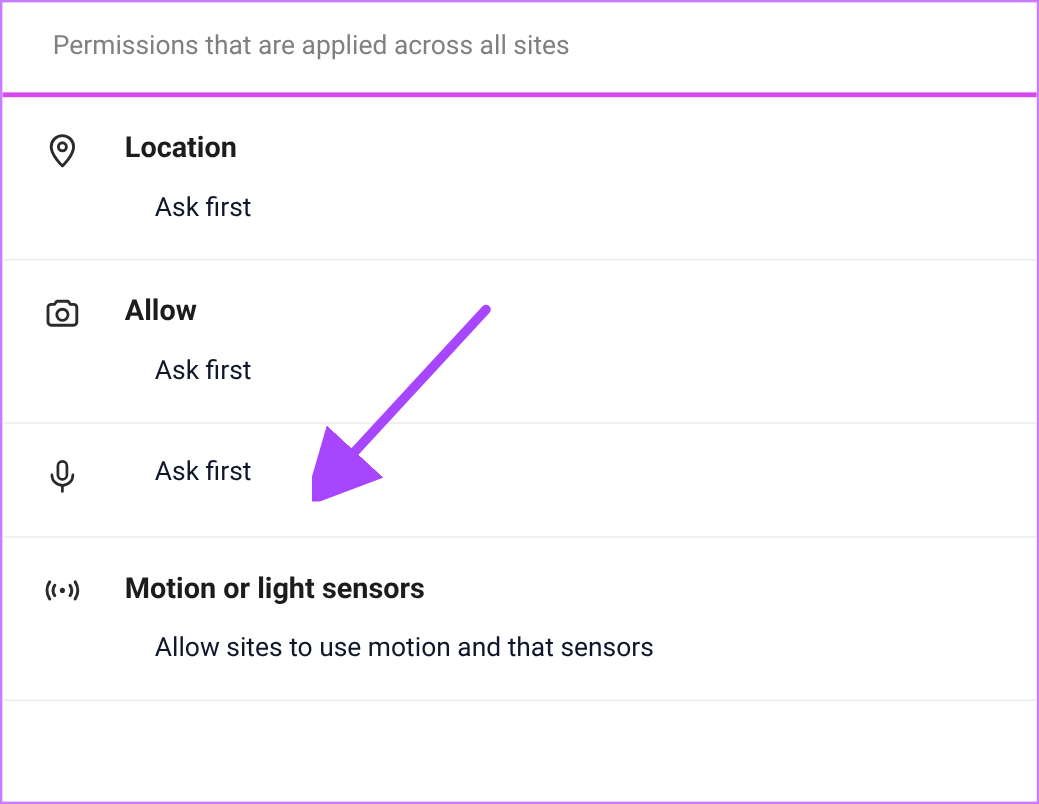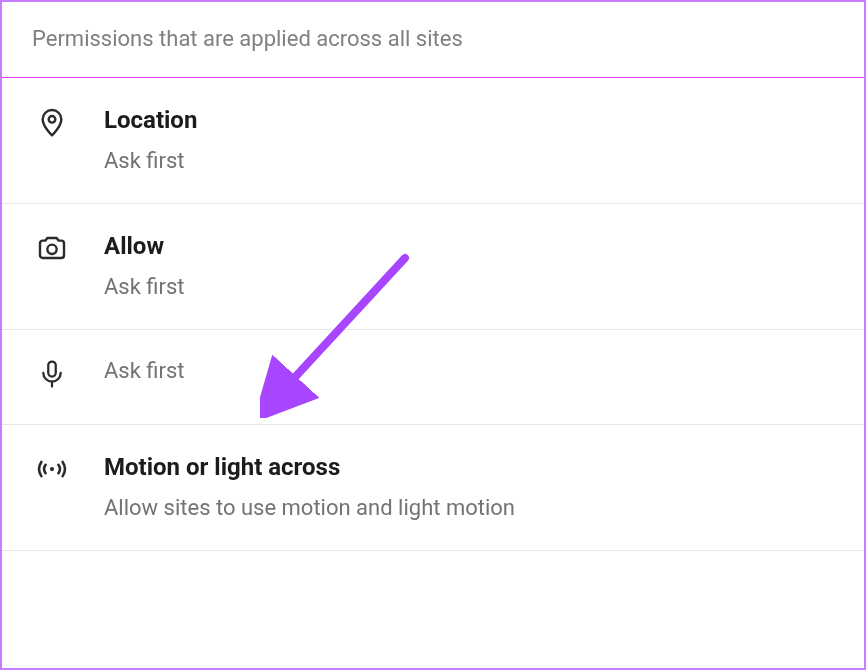--- a/index.html
+++ b/index.html
@@ -10,22 +10,22 @@
     body {
       font-family: -apple-system, BlinkMacSystemFont, "Segoe UI", Roboto, Helvetica, Arial, sans-serif;
       background: #fff;
       width: 866px;
       height: 670px;
       border: 2px solid #c77dff;
       position: relative;
       overflow: hidden;
     }
     .header {
-      padding: 24px 30px 26px 30px;
-      border-bottom: 1px solid #d946ef;
+      padding: 24px 30px 26px 42px;
+      border-bottom: 4px solid #d946ef;
       color: #808080;
       font-size: 22px;
       font-weight: 400;
     }
     .row {
       display: flex;
       align-items: flex-start;
       padding: 28px 30px 30px 30px;
       border-bottom: 1px solid #e6e6e6;
       cursor: pointer;
@@ -41,31 +41,32 @@
       justify-content: center;
       margin-top: -4px;
     }
     .icon-wrap svg {
       stroke: #2b2b2b;
     }
     .text-wrap {
       margin-left: 32px;
       display: flex;
       flex-direction: column;
-      gap: 14px;
+      gap: 24px;
     }
     .title {
       font-size: 24px;
       font-weight: 700;
       color: #1c1c1c;
     }
     .subtitle {
       font-size: 22px;
       font-weight: 400;
-      color: #737373;
+      color: #0f172a;
+      margin-left: 25px;
     }
     .arrow {
       position: absolute;
       top: 246px;
       left: 258px;
       pointer-events: none;
       z-index: 10;
     }
   </style>
 </head>
@@ -116,22 +117,22 @@
   <div class="icon-wrap">
     <svg width="34" height="34" viewBox="0 0 24 24" fill="none" stroke-width="1.8" stroke-linecap="round" stroke-linejoin="round">
       <circle cx="12" cy="12" r="1.5" fill="#2b2b2b" stroke="none"></circle>
       <path d="M7.5 9a5 5 0 0 0 0 6"></path>
       <path d="M16.5 9a5 5 0 0 1 0 6"></path>
       <path d="M4.5 7a9 9 0 0 0 0 10"></path>
       <path d="M19.5 7a9 9 0 0 1 0 10"></path>
     </svg>
   </div>
   <div class="text-wrap">
-    <div class="title">Motion or light across</div>
-    <div class="subtitle">Allow sites to use motion and light motion</div>
+    <div class="title">Motion or light sensors</div>
+    <div class="subtitle">Allow sites to use motion and that sensors</div>
   </div>
 </div>
 
 <svg class="arrow" width="160" height="170" viewBox="0 0 160 170">
   <defs>
     <marker id="arrowhead" markerWidth="8" markerHeight="8" refX="2" refY="4" orient="auto">
       <polygon points="0 0, 8 4, 0 8" fill="#a846ff"></polygon>
     </marker>
   </defs>
   <line x1="145" y1="10" x2="25" y2="140" stroke="#a846ff" stroke-width="8" stroke-linecap="round" marker-end="url(#arrowhead)"></line>

